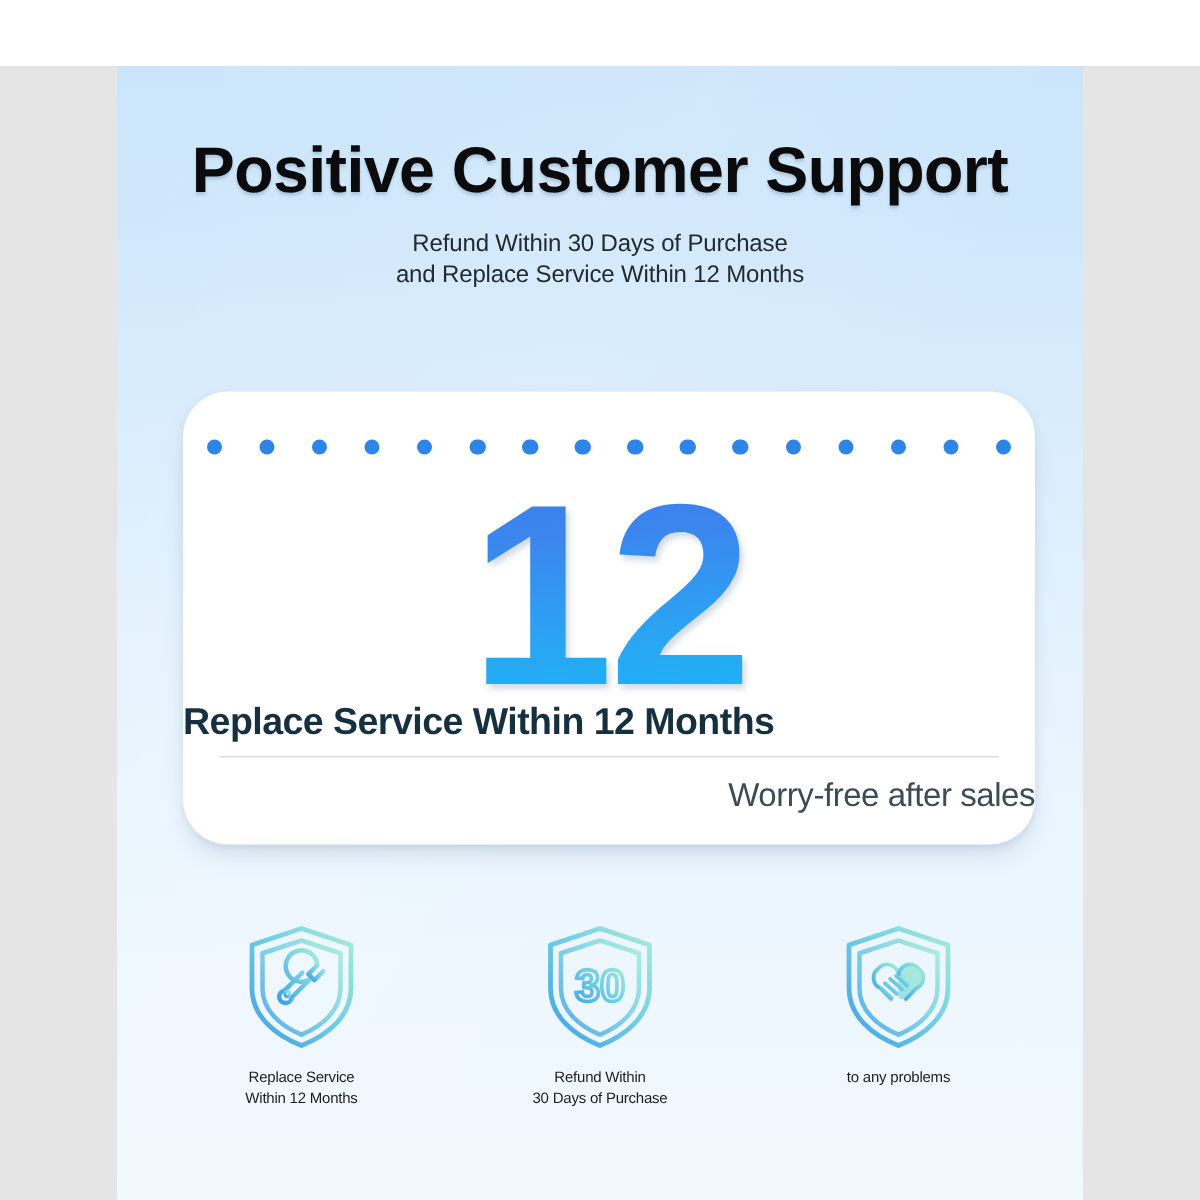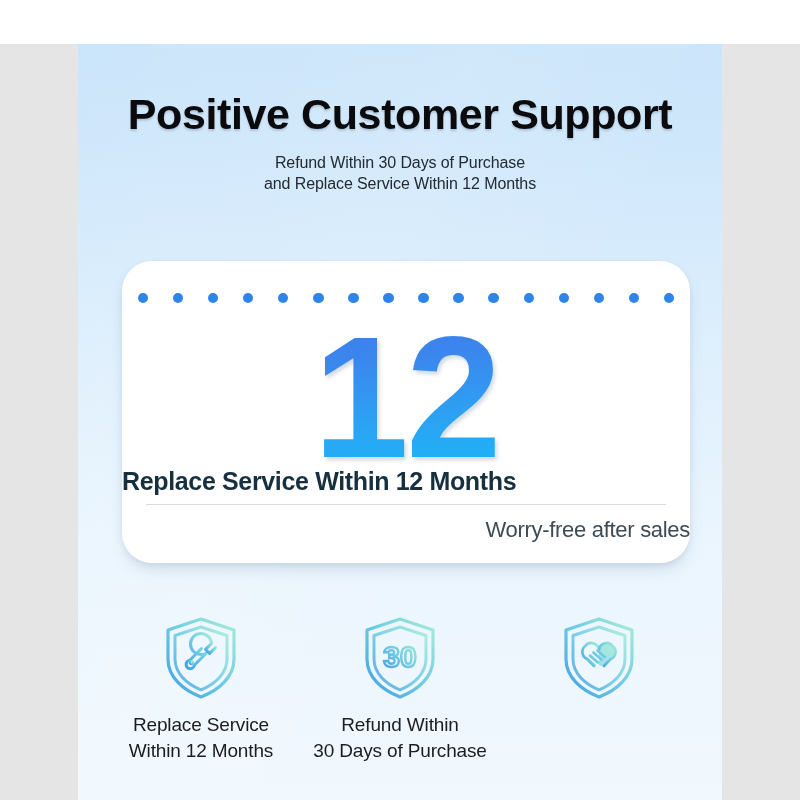--- a/index.html
+++ b/index.html
@@ -186,21 +186,21 @@
   .shield-wrap {
     height: 92px;
     display: flex;
     align-items: center;
     justify-content: center;
   }
   .shield-wrap svg { display: block; }
 
   .feature-caption {
     margin-top: 8px;
-    font-size: 19px;
+    font-size: 10px;
     font-weight: 400;
     color: #1d1d1f;
     line-height: 1.36;
     letter-spacing: -0.15px;
   }
   .feature-caption .ln { display: block; }
 </style>
 </head>
 <body>
 
@@ -314,18 +314,19 @@
               <path d="M39 35.5 A7.6 7.6 0 0 0 25.5 30.8 A7.6 7.6 0 0 0 27.2 44 L34 51"></path>
               <path d="M39 35.5 A7.6 7.6 0 0 1 52.5 30.8 A7.6 7.6 0 0 1 50.8 44 L44 51"></path>
               <path d="M30 40.5 L38 47.5"></path>
               <path d="M33.5 37.5 L41.5 44.5"></path>
               <path d="M37.5 35.5 L45 42"></path>
               <path d="M27.5 44 L34.5 50.5"></path>
             </g>
           </svg>
         </div>
         <div class="feature-caption">
+          <span class="ln">to any problems</span>
         </div>
       </div>
 
     </div>
   </div>
 </div>
 
 </body></html>

